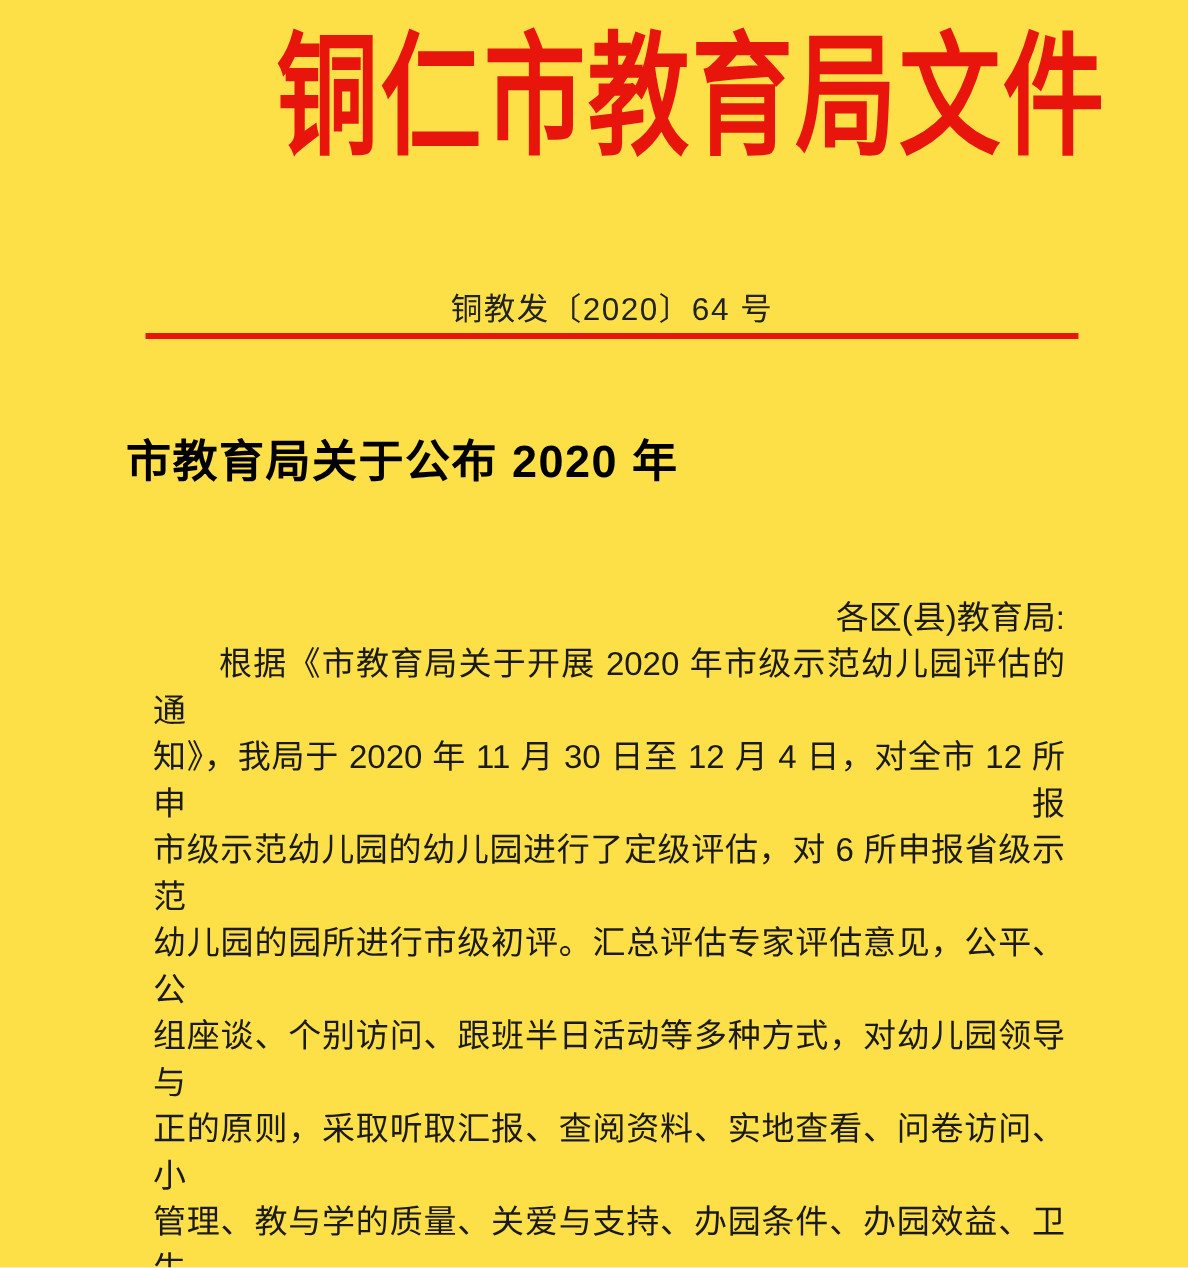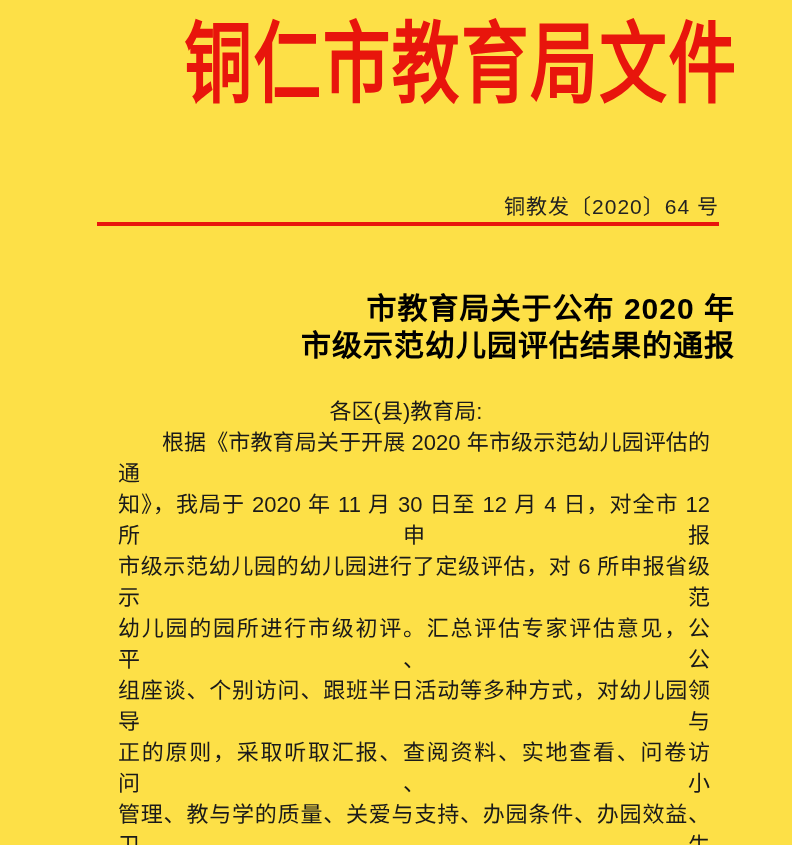--- a/index.html
+++ b/index.html
@@ -37,68 +37,67 @@
     transform: scaleX(0.76);
     transform-origin: 50% 50%;
   }
 
   
   .doc-number {
     position: absolute;
     top: 195px;
     left: 97px;
     width: 622px;
-    text-align: right;
+    text-align: center;
     font-size: 21px;
     line-height: 24px;
     letter-spacing: 1px;
     color: #222222;
   }
 
   
   .red-rule {
     position: absolute;
     top: 222px;
     left: 97px;
     width: 622px;
     height: 4px;
     background: var(--accent, #e8150c);
   }
 
   
   .doc-title {
     position: absolute;
     top: 290px;
-    left: 113px;
+    left: 84px;
     width: 622px;
-    text-align: right;
+    text-align: left;
     font-size: 30px;
     line-height: 37px;
     font-weight: bold;
     letter-spacing: 1px;
     color: #000000;
   }
 
   
   .doc-body {
     position: absolute;
     top: 396px;
     left: 102px;
     width: 608px;
     font-size: 22px;
     line-height: 31px;
     color: #1a1a1a;
   }
   .salutation {
-    text-align: center;
+    text-align: right;
   }
   .para .bline {
     text-align: justify;
     text-align-last: justify;
-    margin-left: 16px;
   }
   .para .bline:first-child {
     text-indent: 2em;
   }
   .para1 .bline:last-child {
     text-align-last: left;
   }
 </style>
 </head>
 <body>
@@ -108,21 +107,20 @@
   <div class="masthead">
     <span class="masthead-text">铜仁市教育局文件</span>
   </div>
 
   <div class="doc-number">铜教发〔2020〕64 号</div>
 
   <div class="red-rule"></div>
 
   <div class="doc-title">
     <div>市教育局关于公布 2020 年</div>
-    <div>市级示范幼儿园评估结果的通报</div>
   </div>
 
   <div class="doc-body">
     <div class="salutation">各区(县)教育局:</div>
 
     <div class="para para1">
         <div class="bline">根据《市教育局关于开展 2020 年市级示范幼儿园评估的通</div>
         <div class="bline">知》，我局于 2020 年 11 月 30 日至 12 月 4 日，对全市 12 所申报</div>
         <div class="bline">市级示范幼儿园的幼儿园进行了定级评估，对 6 所申报省级示范</div>
         <div class="bline">幼儿园的园所进行市级初评。汇总评估专家评估意见，公平、公</div>

